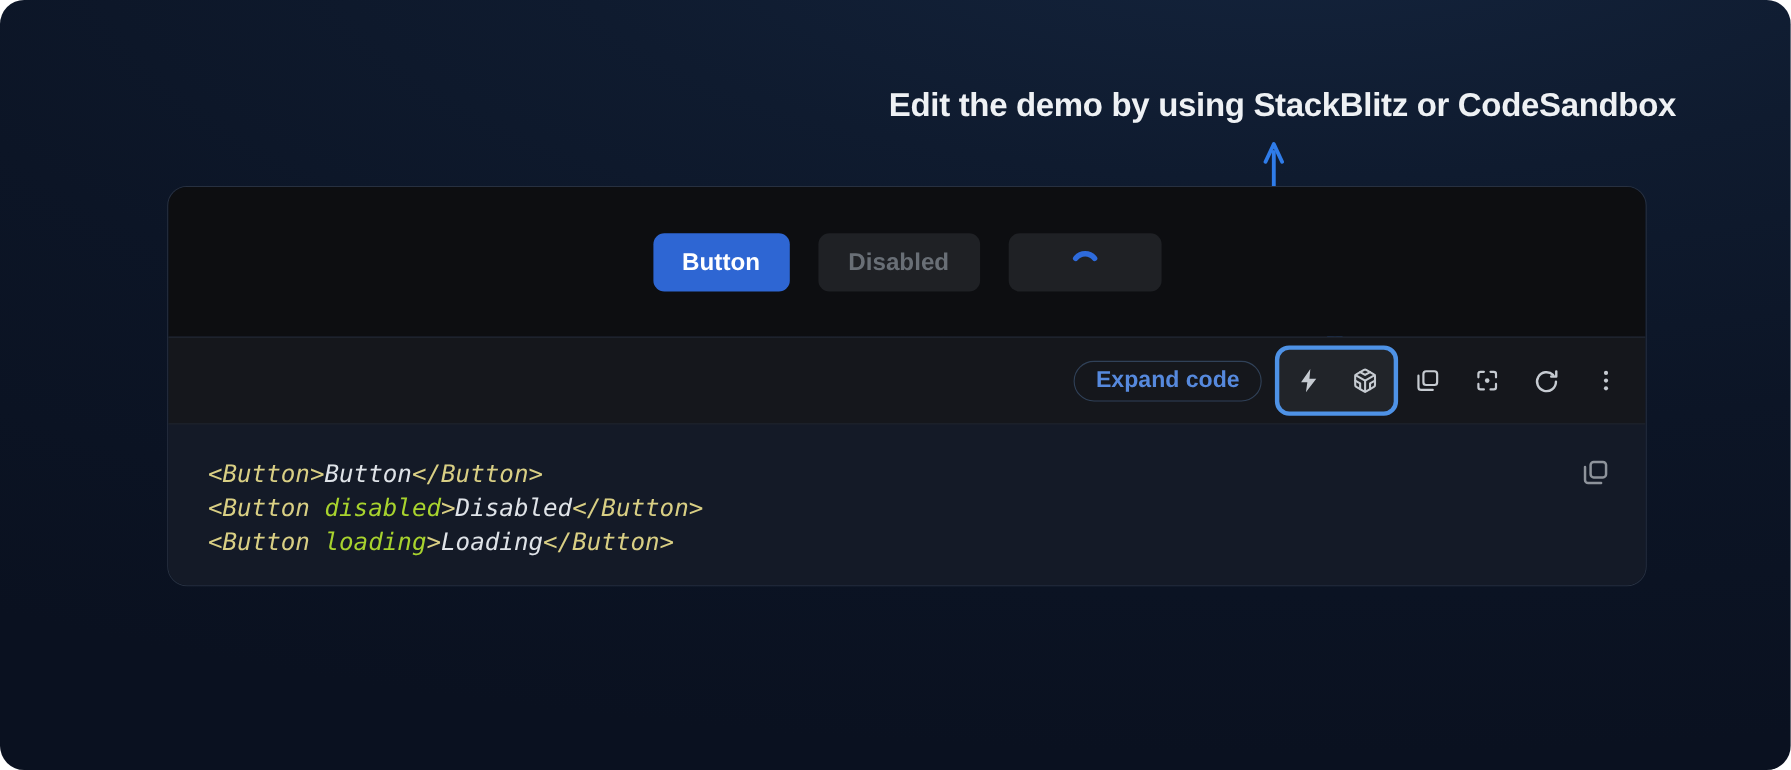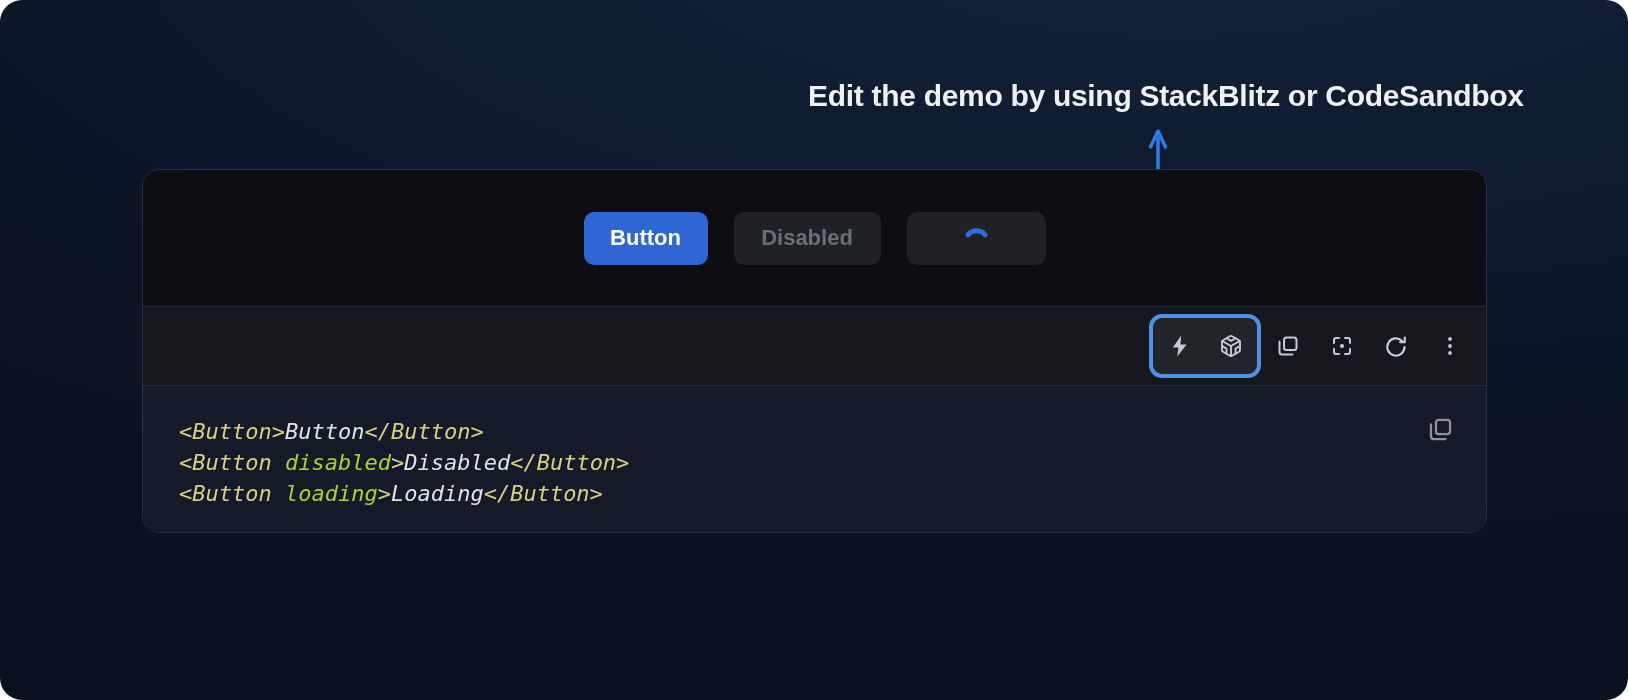--- a/index.html
+++ b/index.html
@@ -20,21 +20,21 @@
   }
   
   .annotation{
     position:absolute;left:808px;top:79px;width:676px;text-align:center;
     color:#eef1f4;font-size:30px;font-weight:700;letter-spacing:-0.3px;white-space:nowrap;
   }
   
   .overlay{position:absolute;left:0;top:0;width:1628px;height:700px;pointer-events:none;}
   
   .card{
-    position:absolute;left:142px;top:169px;width:1345px;height:364px;
+    position:absolute;left:152px;top:169px;width:1345px;height:364px;
     border-radius:18px;border:1px solid #273040;overflow:hidden;
     display:flex;flex-direction:column;
   }
   .demo{
     height:136px;background:#0d0e11;flex:0 0 auto;
     display:flex;align-items:center;justify-content:center;gap:26px;
   }
   .btn{
     height:53px;border:none;border-radius:10px;font-family:"Liberation Sans",sans-serif;
     font-size:22px;font-weight:600;display:inline-flex;align-items:center;justify-content:center;
@@ -104,20 +104,21 @@
       <button class="btn btn-disabled">Disabled</button>
       <button class="btn btn-loading">
         <svg class="spinner" width="27" height="27" viewBox="0 0 27 27">
           <path d="M4.9 9.9 A11 11 0 0 1 22.1 9.9" fill="none" stroke="#2e6bdc" stroke-width="5" stroke-linecap="round"></path>
         </svg>
       </button>
     </div>
 
     <div class="toolbar">
 
+      <button class="expand-pill">Expand code</button>
 
       <div class="sandbox-group">
         <span class="icon-btn">
           <svg width="24" height="24" viewBox="0 0 24 24">
             <polygon points="13.2,1.5 4.8,13.4 10.5,13.4 9.2,22.5 18.6,10.4 12.4,10.4" fill="currentColor"></polygon>
           </svg>
         </span>
         <span class="icon-btn">
           <svg width="24" height="24" viewBox="0 0 24 24" fill="none" stroke="currentColor" stroke-width="1.9" stroke-linecap="round" stroke-linejoin="round">
             <path d="M21 16V8a2 2 0 0 0-1-1.73l-7-4a2 2 0 0 0-2 0l-7 4A2 2 0 0 0 3 8v8a2 2 0 0 0 1 1.73l7 4a2 2 0 0 0 2 0l7-4A2 2 0 0 0 21 16z"></path>

